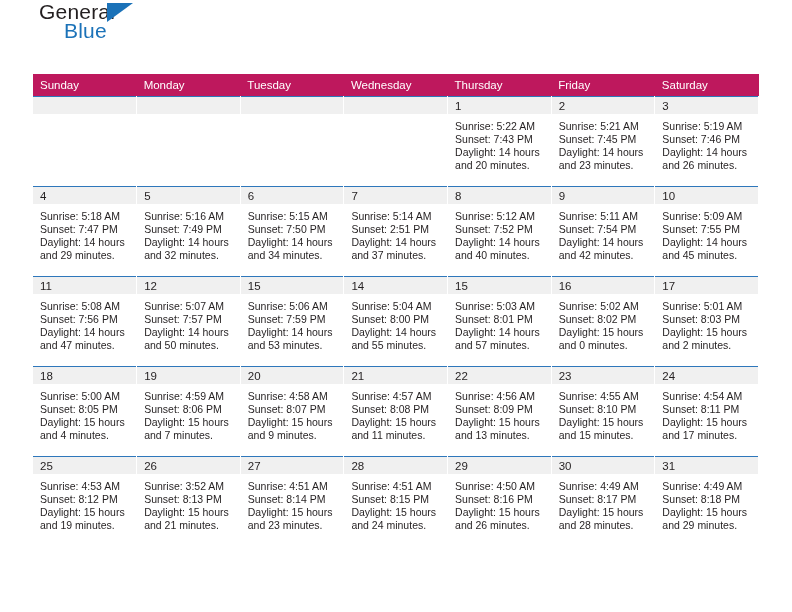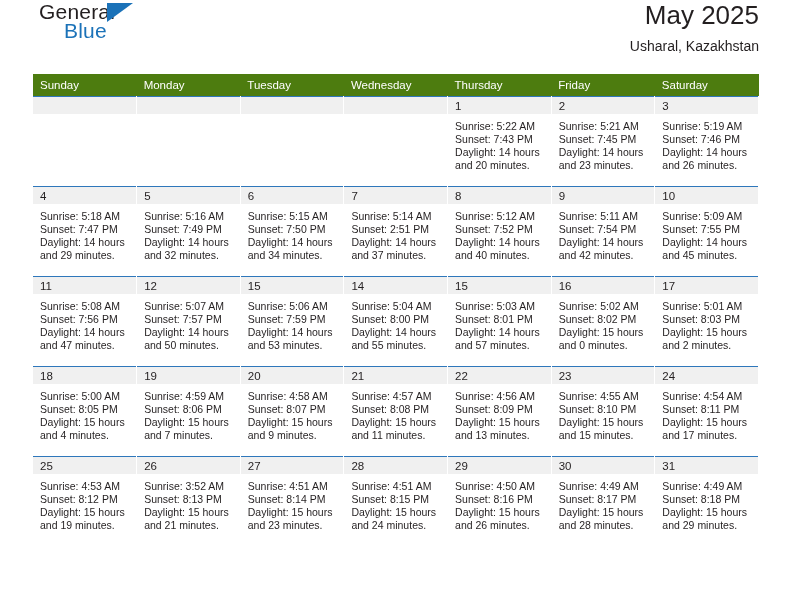--- a/index.html
+++ b/index.html
@@ -81,21 +81,21 @@
     margin: 6px 0 0 0;
   }
 
   
   .calendar {
     width: 726px;
     border-collapse: collapse;
     table-layout: fixed;
   }
   .calendar th {
-    background: #4d7c0f;
+    background: #be185d;
     color: #ffffff;
     font-size: 11.5px;
     font-weight: normal;
     text-align: left;
     padding: 5px 0 5px 7px;
     height: 20px;
     box-sizing: border-box;
     border: none;
     margin-left: 28px;
   }
@@ -136,24 +136,20 @@
 <div class="page">
 
   <div class="header">
 
     <div class="brand">
       <span class="brand-general">General</span>
       <span class="brand-tri"></span>
       <span class="brand-blue">Blue</span>
     </div>
 
-    <div class="title-wrap">
-      <h1 class="cal-title">May 2025</h1>
-      <div class="cal-sub">Usharal, Kazakhstan</div>
-    </div>
 
   </div>
 
   <table class="calendar">
     <thead>
       <tr>
         <th>Sunday</th>
         <th>Monday</th>
         <th>Tuesday</th>
         <th>Wednesday</th>

